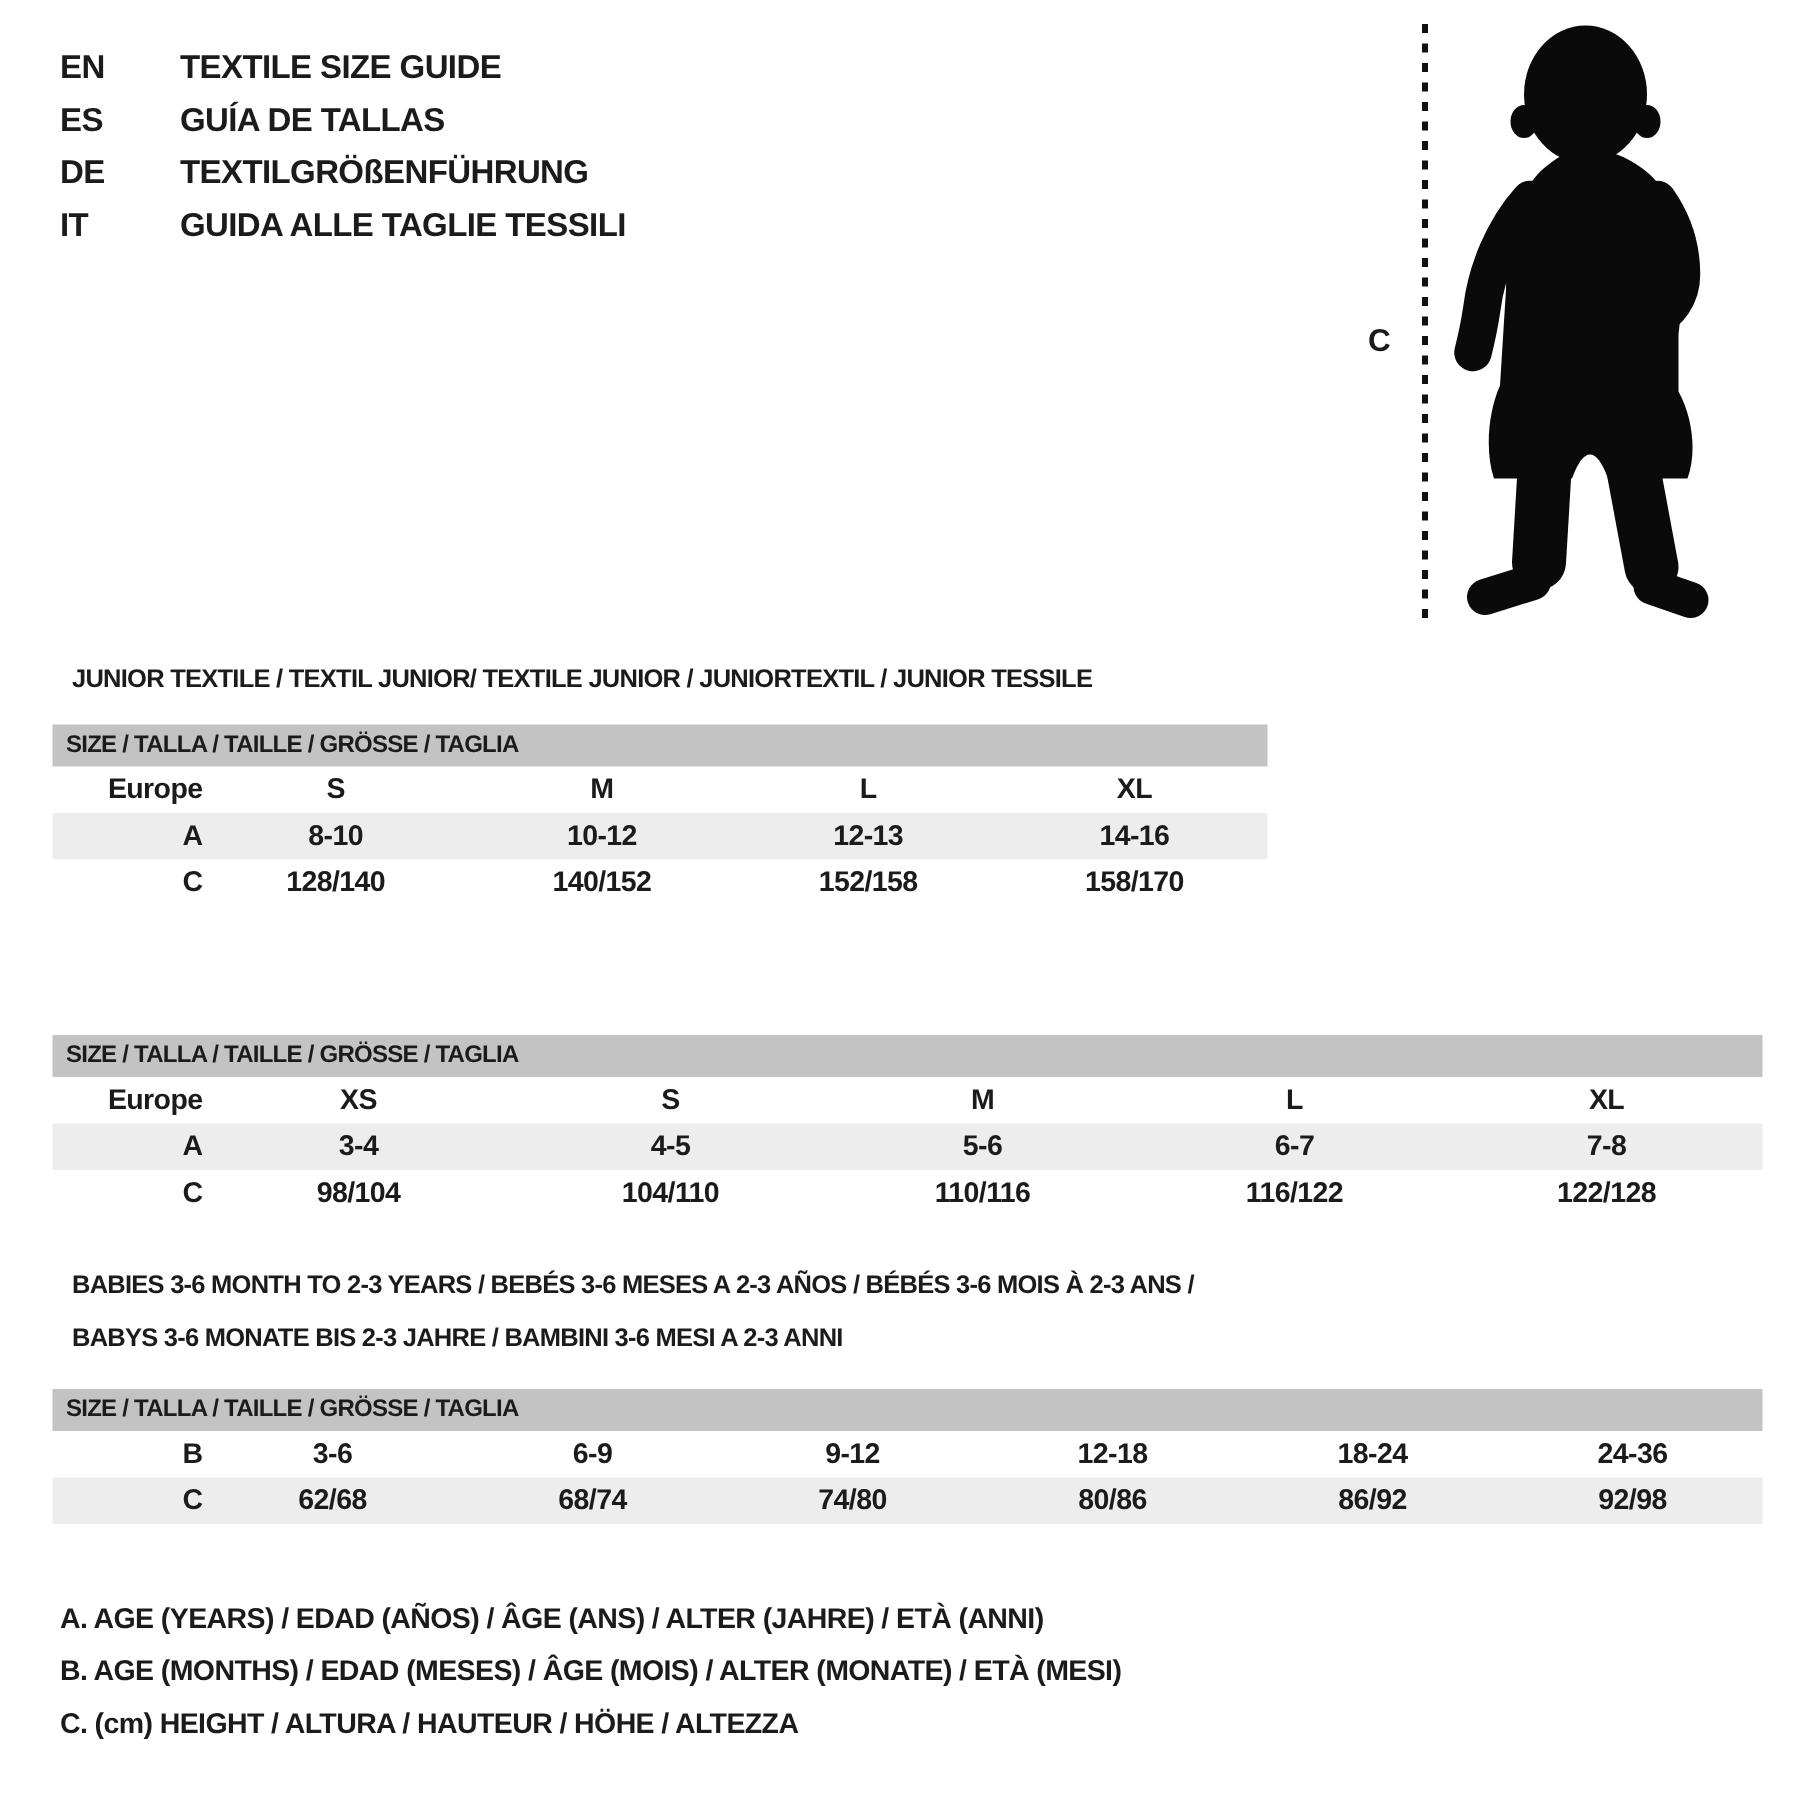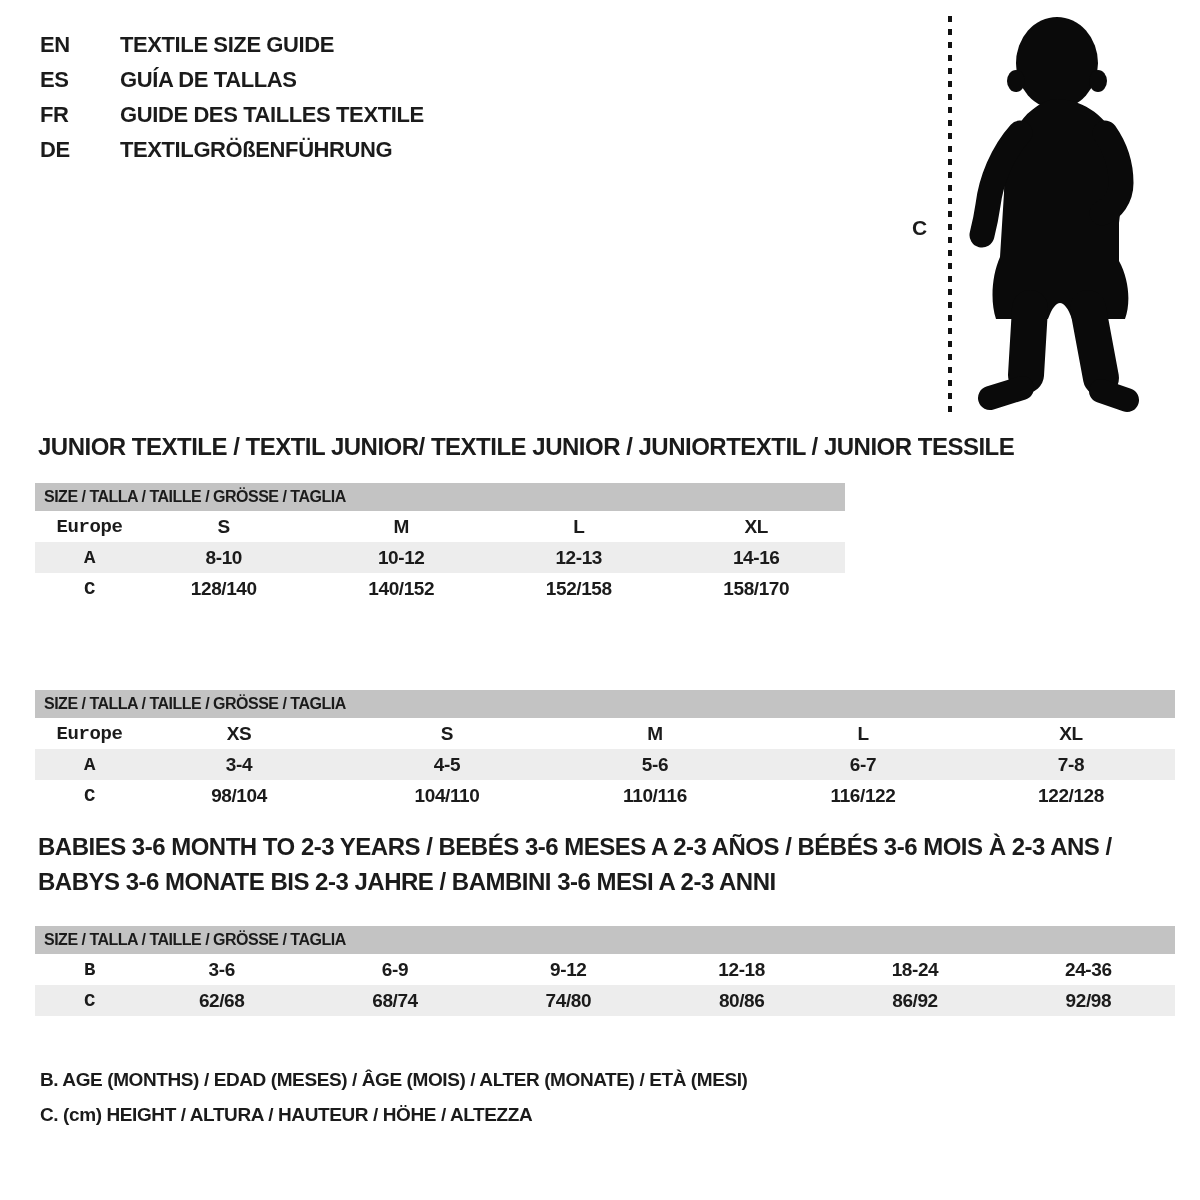--- a/index.html
+++ b/index.html
@@ -15,39 +15,39 @@
   .lang-block{position:absolute;left:40px;top:27px;}
   .lang-row{display:flex;align-items:center;height:35px;font-size:22px;}
   .lang-code{width:80px;flex:0 0 80px;}
 
   
   .height-line{position:absolute;left:946px;top:16px;width:8px;height:402px;}
   .height-label{position:absolute;left:912px;top:216px;font-size:21px;}
   .silhouette{position:absolute;left:960px;top:12px;width:180px;height:402px;}
 
   
-  .sec-title{position:absolute;left:38px;margin:0;font-size:24px;letter-spacing:-0.5px;white-space:nowrap;}
+  .sec-title{position:absolute;left:38px;margin:10px;font-size:17px;letter-spacing:-0.5px;white-space:nowrap;}
   .junior-title{top:433px;}
   .children-title{top:641px;}
   .babies-title{top:829px;width:1140px;white-space:normal;line-height:35px;}
 
   
   .sg-table{position:absolute;left:35px;}
   .junior{top:483px;width:810px;}
   .children{top:690px;width:1140px;}
   .babies{top:926px;width:1140px;}
   .sg-header{
     height:28px;background:#c3c3c3;display:flex;align-items:center;
     padding-left:9px;font-size:16px;letter-spacing:-0.5px;
   }
   .sg-row{display:grid;align-items:center;height:31px;font-size:19px;}
   .junior .sg-row{grid-template-columns:100px repeat(4,1fr);}
   .children .sg-row{grid-template-columns:100px repeat(5,1fr);}
   .babies .sg-row{grid-template-columns:100px repeat(6,1fr);}
-  .sg-row .lbl{padding-left:9px;text-align:center;font-family:Liberation Mono, monospace;}
+  .sg-row .lbl{padding-left:9px;text-align:right;}
   .sg-row .val{text-align:center;}
   .shaded{background:#ededed;}
 
   
   .footnotes{position:absolute;left:40px;top:1062px;}
   .footnote{font-size:19px;line-height:35px;white-space:nowrap;}
 </style>
 </head>
 <body>
 
@@ -56,26 +56,26 @@
   <div class="lang-block">
     <div class="lang-row">
       <span class="lang-code">EN</span>
       <span class="lang-title">TEXTILE SIZE GUIDE</span>
     </div>
     <div class="lang-row">
       <span class="lang-code">ES</span>
       <span class="lang-title">GUÍA DE TALLAS</span>
     </div>
     <div class="lang-row">
-      <span class="lang-code">FR</span>
-      <span class="lang-title">GUIDE DES TAILLES TEXTILE</span>
+      <span class="lang-code">DE</span>
+      <span class="lang-title">TEXTILGRÖßENFÜHRUNG</span>
     </div>
     <div class="lang-row">
-      <span class="lang-code">DE</span>
-      <span class="lang-title">TEXTILGRÖßENFÜHRUNG</span>
+      <span class="lang-code">IT</span>
+      <span class="lang-title">GUIDA ALLE TAGLIE TESSILI</span>
     </div>
   </div>
 
   <div class="height-line">
     <svg width="8" height="402" viewBox="0 0 8 402">
       <line x1="4" y1="0" x2="4" y2="402" stroke="#111" stroke-width="4" stroke-dasharray="6 7"></line>
     </svg>
   </div>
   <div class="height-label">C</div>
   <svg class="silhouette" viewBox="0 0 180 400">
@@ -178,17 +178,18 @@
       <span class="val">62/68</span>
       <span class="val">68/74</span>
       <span class="val">74/80</span>
       <span class="val">80/86</span>
       <span class="val">86/92</span>
       <span class="val">92/98</span>
     </div>
   </div>
 
   <div class="footnotes">
+    <div class="footnote">A. AGE (YEARS) / EDAD (AÑOS) / ÂGE (ANS) / ALTER (JAHRE) / ETÀ (ANNI)</div>
     <div class="footnote">B. AGE (MONTHS) / EDAD (MESES) / ÂGE (MOIS) / ALTER (MONATE) / ETÀ (MESI)</div>
     <div class="footnote">C. (cm) HEIGHT / ALTURA / HAUTEUR / HÖHE / ALTEZZA</div>
   </div>
 
 </div>
 
 </body></html>

